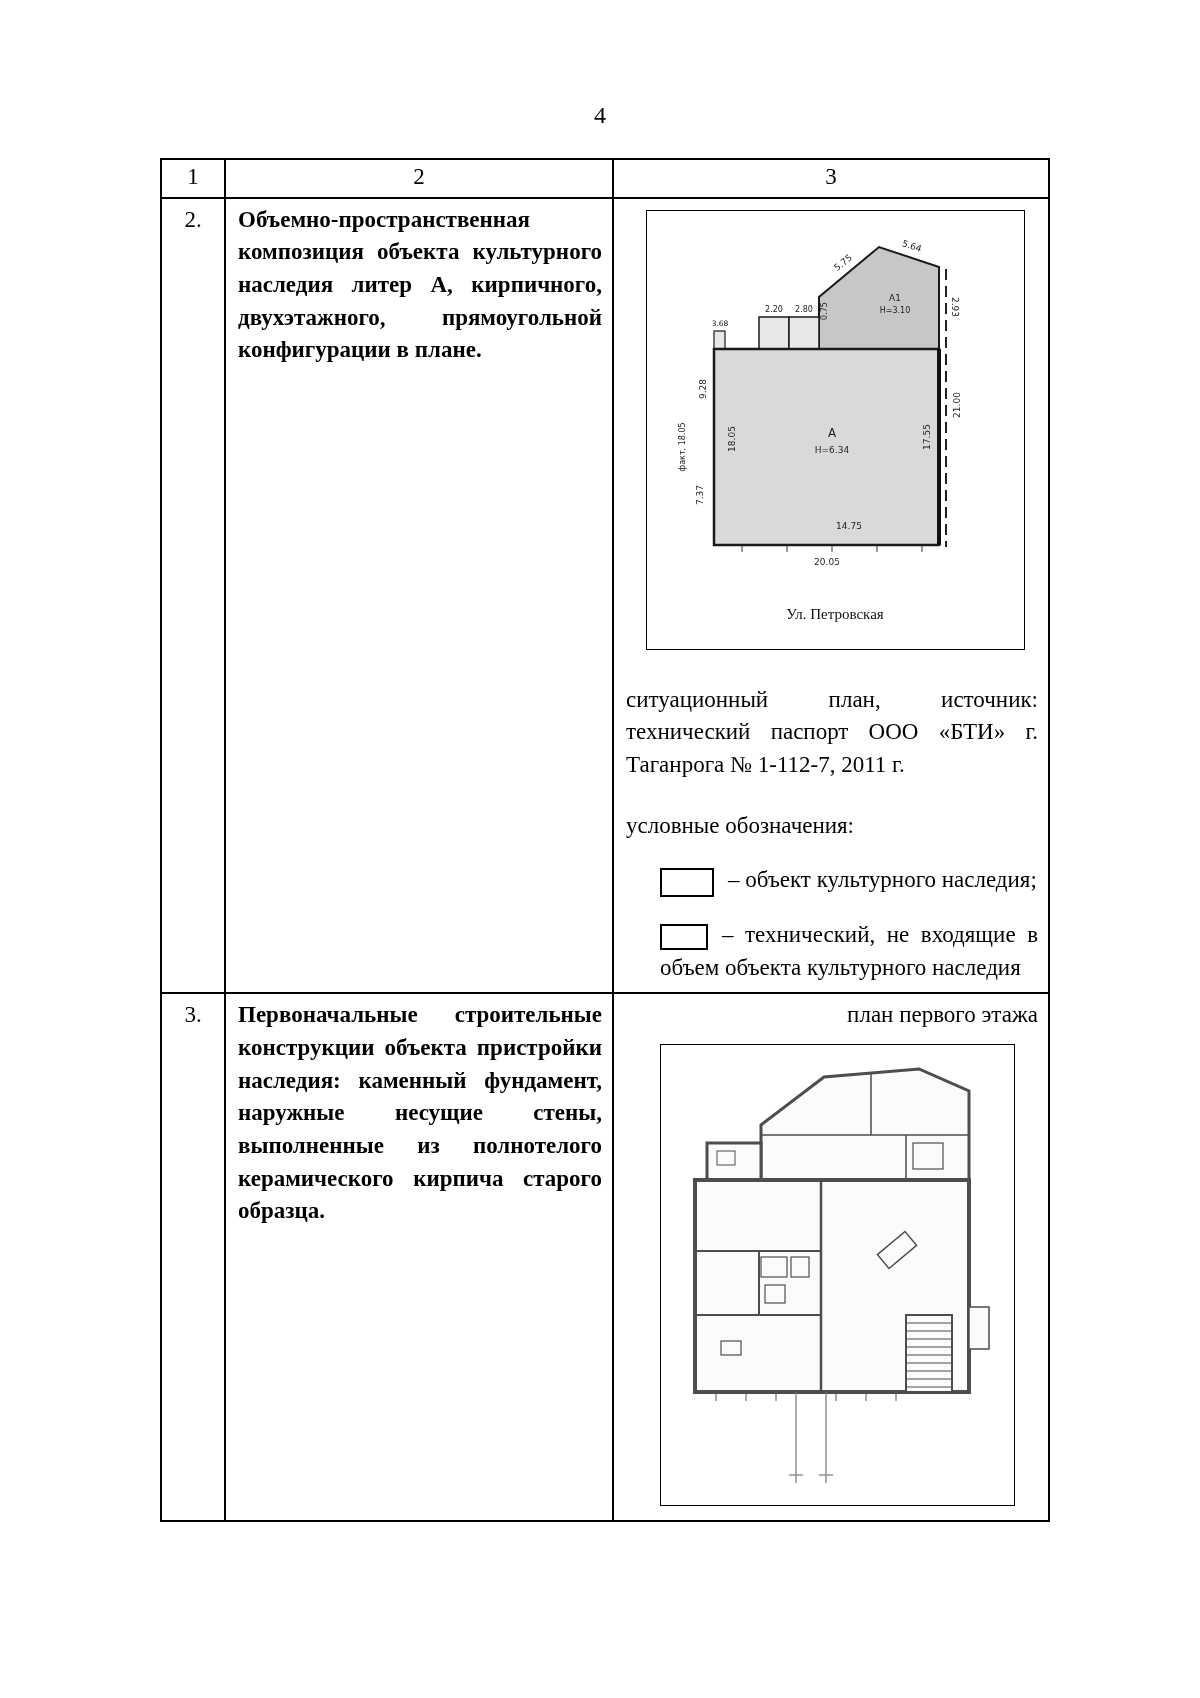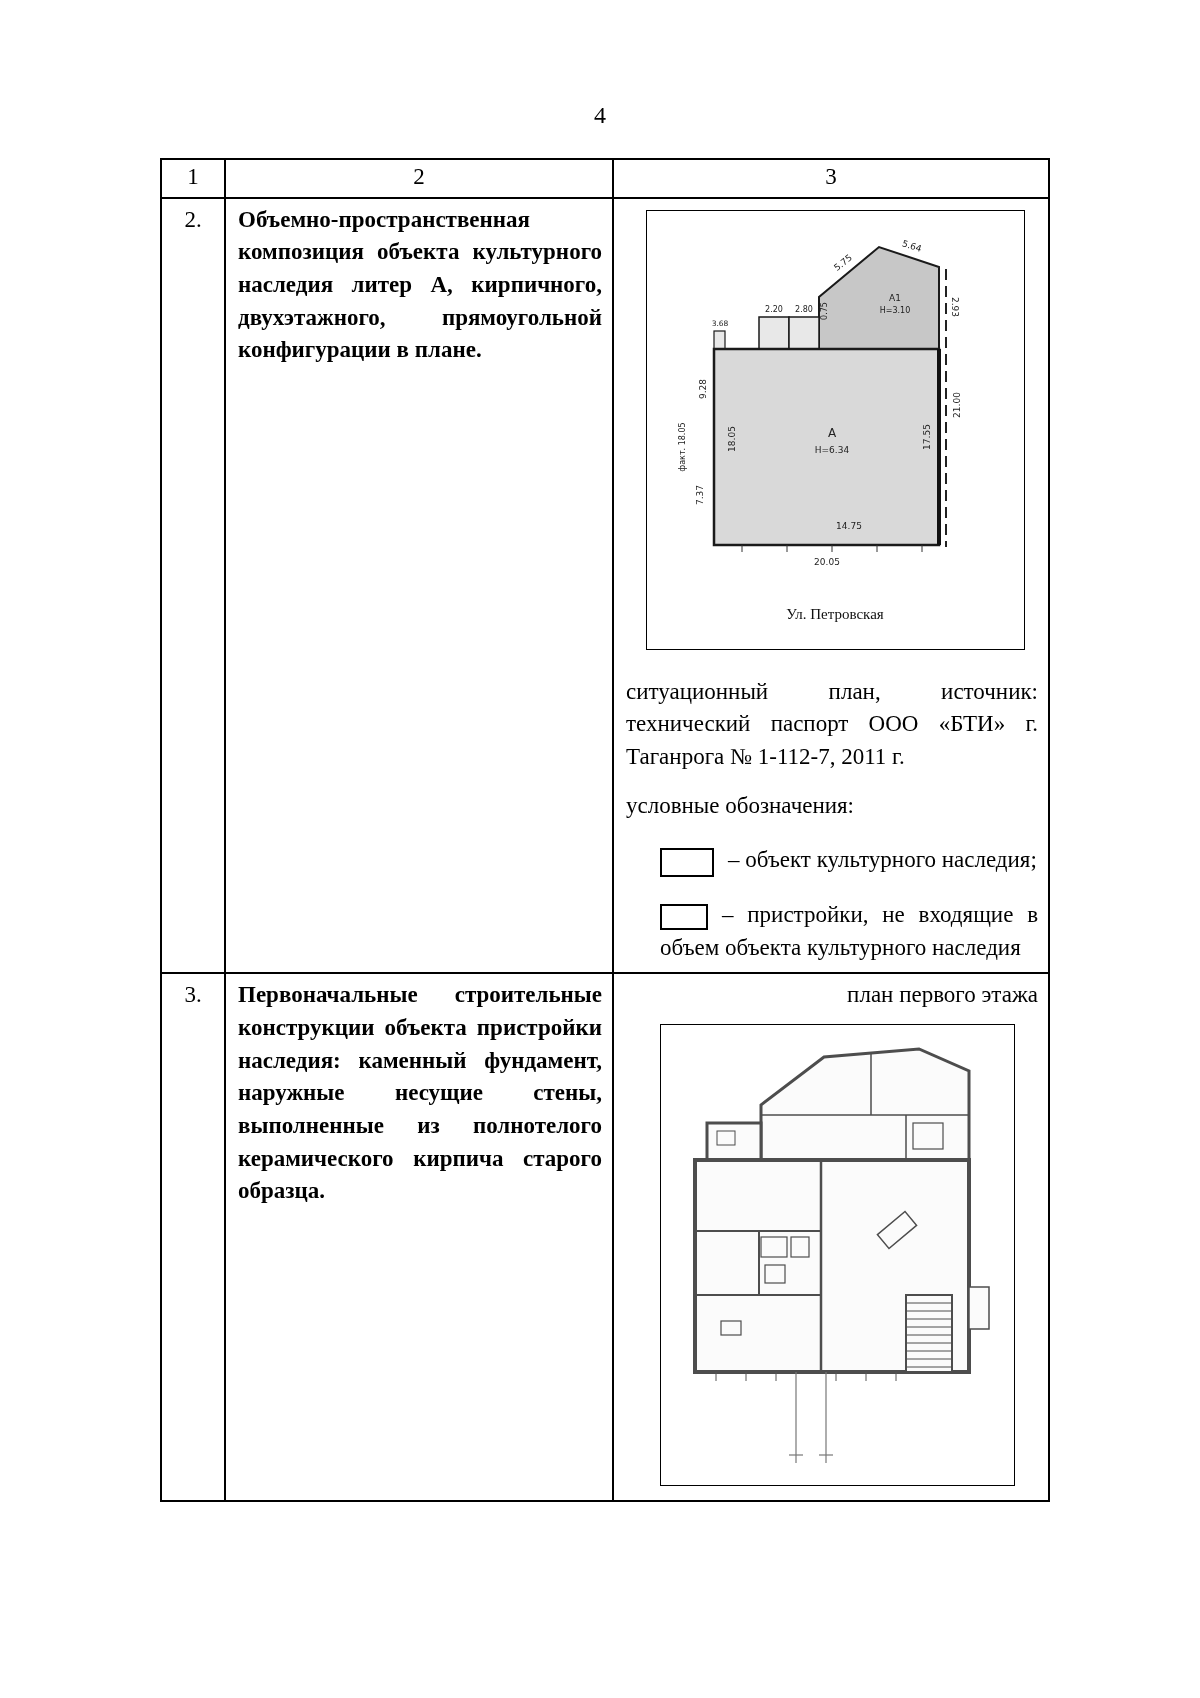--- a/index.html
+++ b/index.html
@@ -33,22 +33,22 @@
 
   .plan-frame {
     border: 1px solid #000;
     background: #fff;
     margin: 6px 0 0 20px;
     width: 379px; height: 440px;
     overflow: hidden;
   }
   .plan-frame svg { display: block; }
 
-  .caption { margin-top: 26px; text-align: justify; }
-  .legend-title { margin-top: 16px; }
+  .caption { margin-top: 34px; text-align: justify; }
+  .legend-title { margin-top: 28px; }
   .legend-item { margin-top: 22px; text-align: justify; padding-left: 34px; }
   .legend-box {
     display: inline-block;
     width: 54px; height: 29px;
     border: 2px solid #000;
     vertical-align: middle;
     margin-right: 14px;
     background: #fff;
   }
   .legend-box.small { width: 48px; height: 26px; }
@@ -139,21 +139,21 @@
 
         <p class="caption">ситуационный план, источник: технический паспорт ООО «БТИ» г. Таганрога № 1-112-7, 2011 г.</p>
 
         <p class="legend-title">условные обозначения:</p>
 
         <p class="legend-item">
           <span class="legend-box"></span><span>– объект культурного наследия;</span>
         </p>
 
         <p class="legend-item">
-          <span class="legend-box small"></span><span>– пристройки, не входящие в объем объекта культурного наследия</span>
+          <span class="legend-box small"></span><span>– технический, не входящие в объем объекта культурного наследия</span>
         </p>
 
       </td>
     </tr>
 
     <tr>
       <td class="num-cell">3.</td>
       <td class="desc-cell">Первоначальные строительные конструкции объекта пристройки наследия: каменный фундамент, наружные несущие стены, выполненные из полнотелого керамического кирпича старого образца.</td>
       <td class="content-cell">
 

